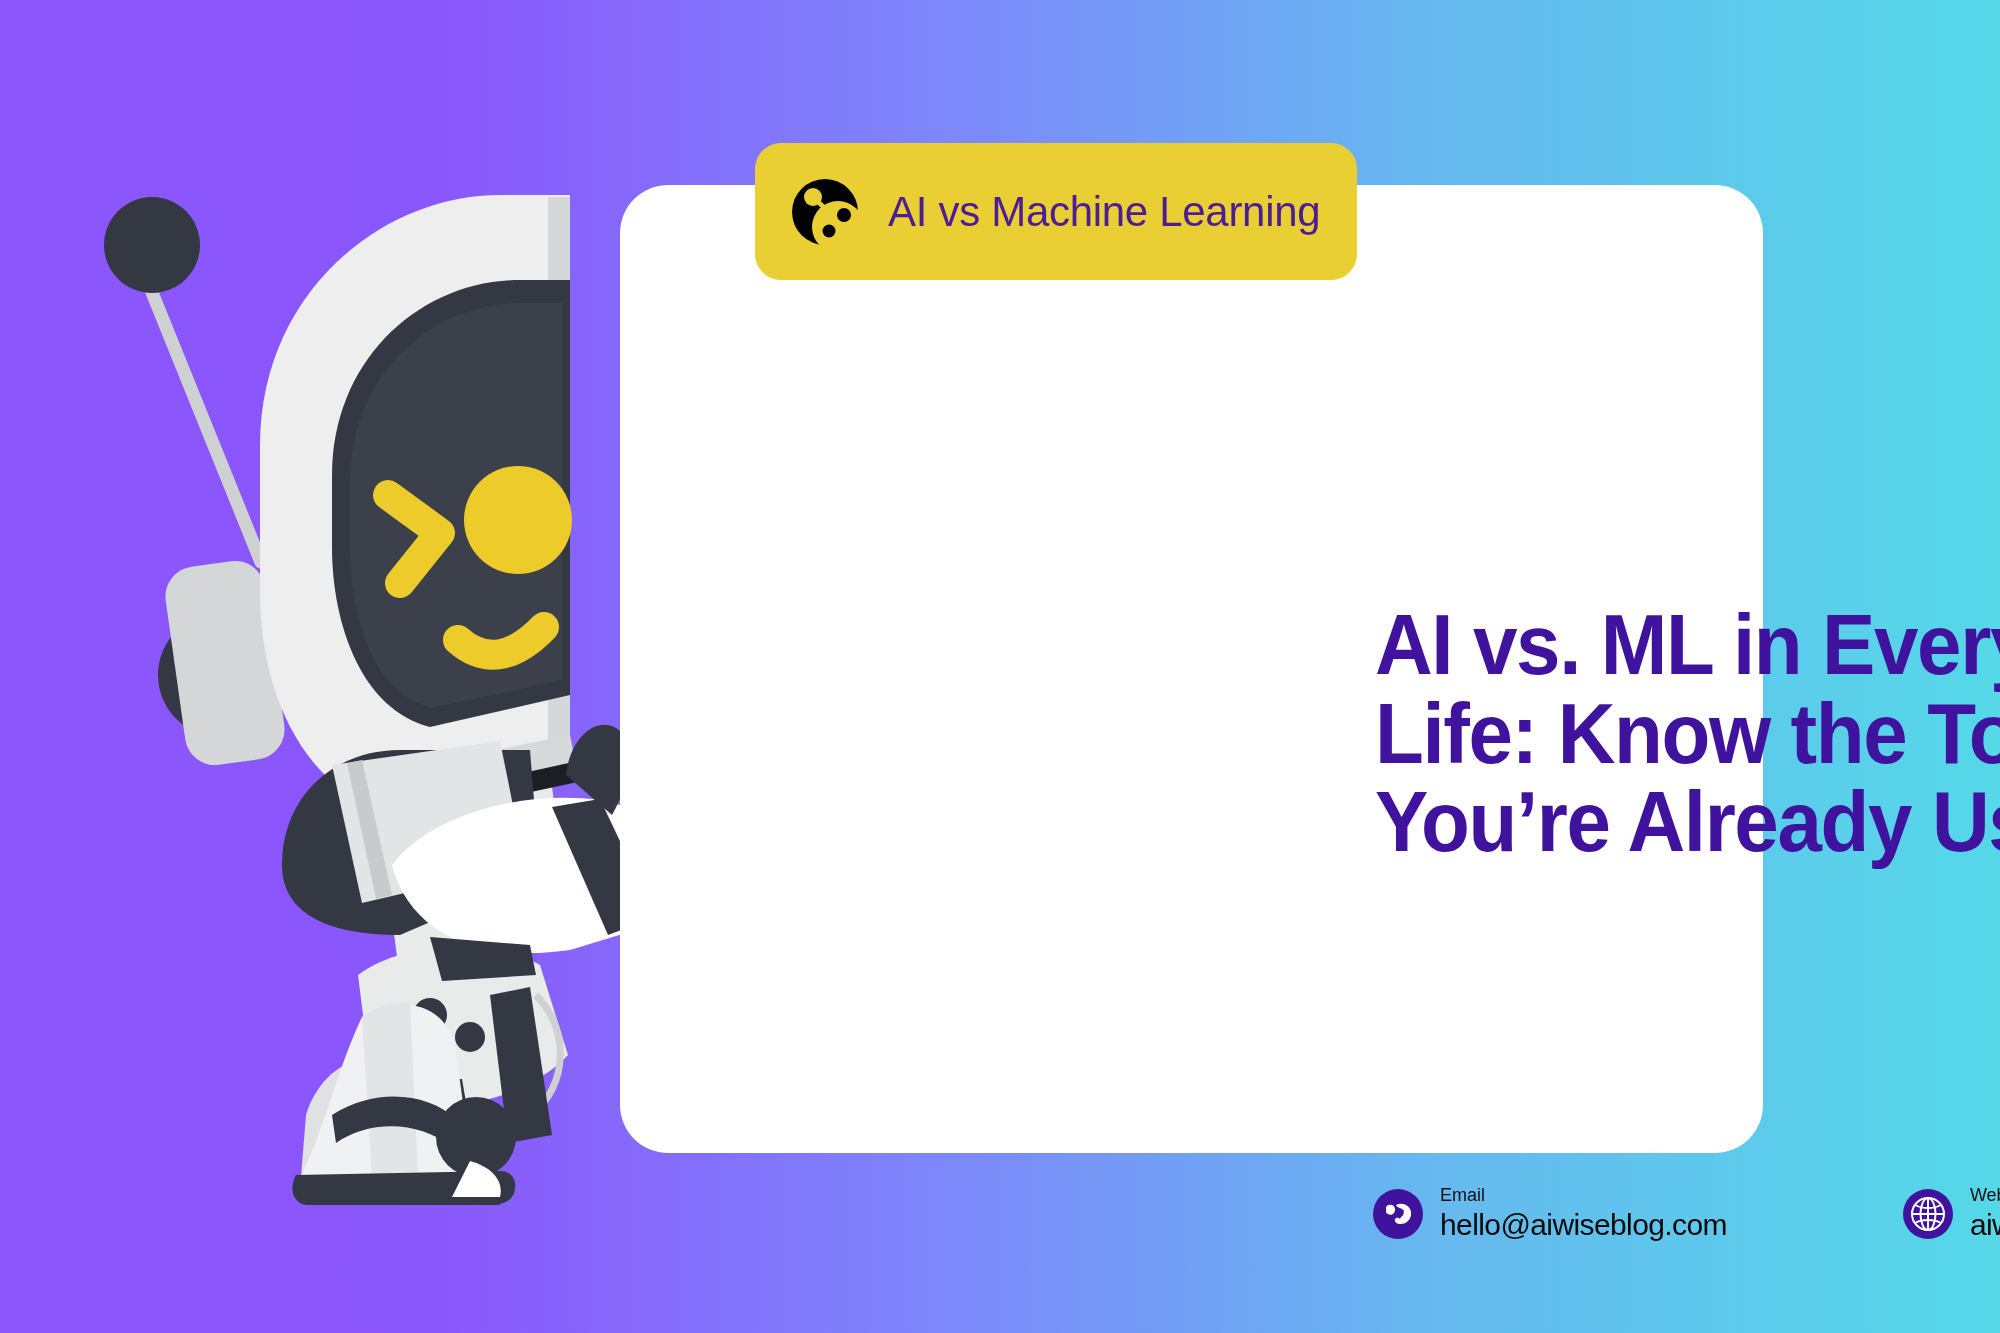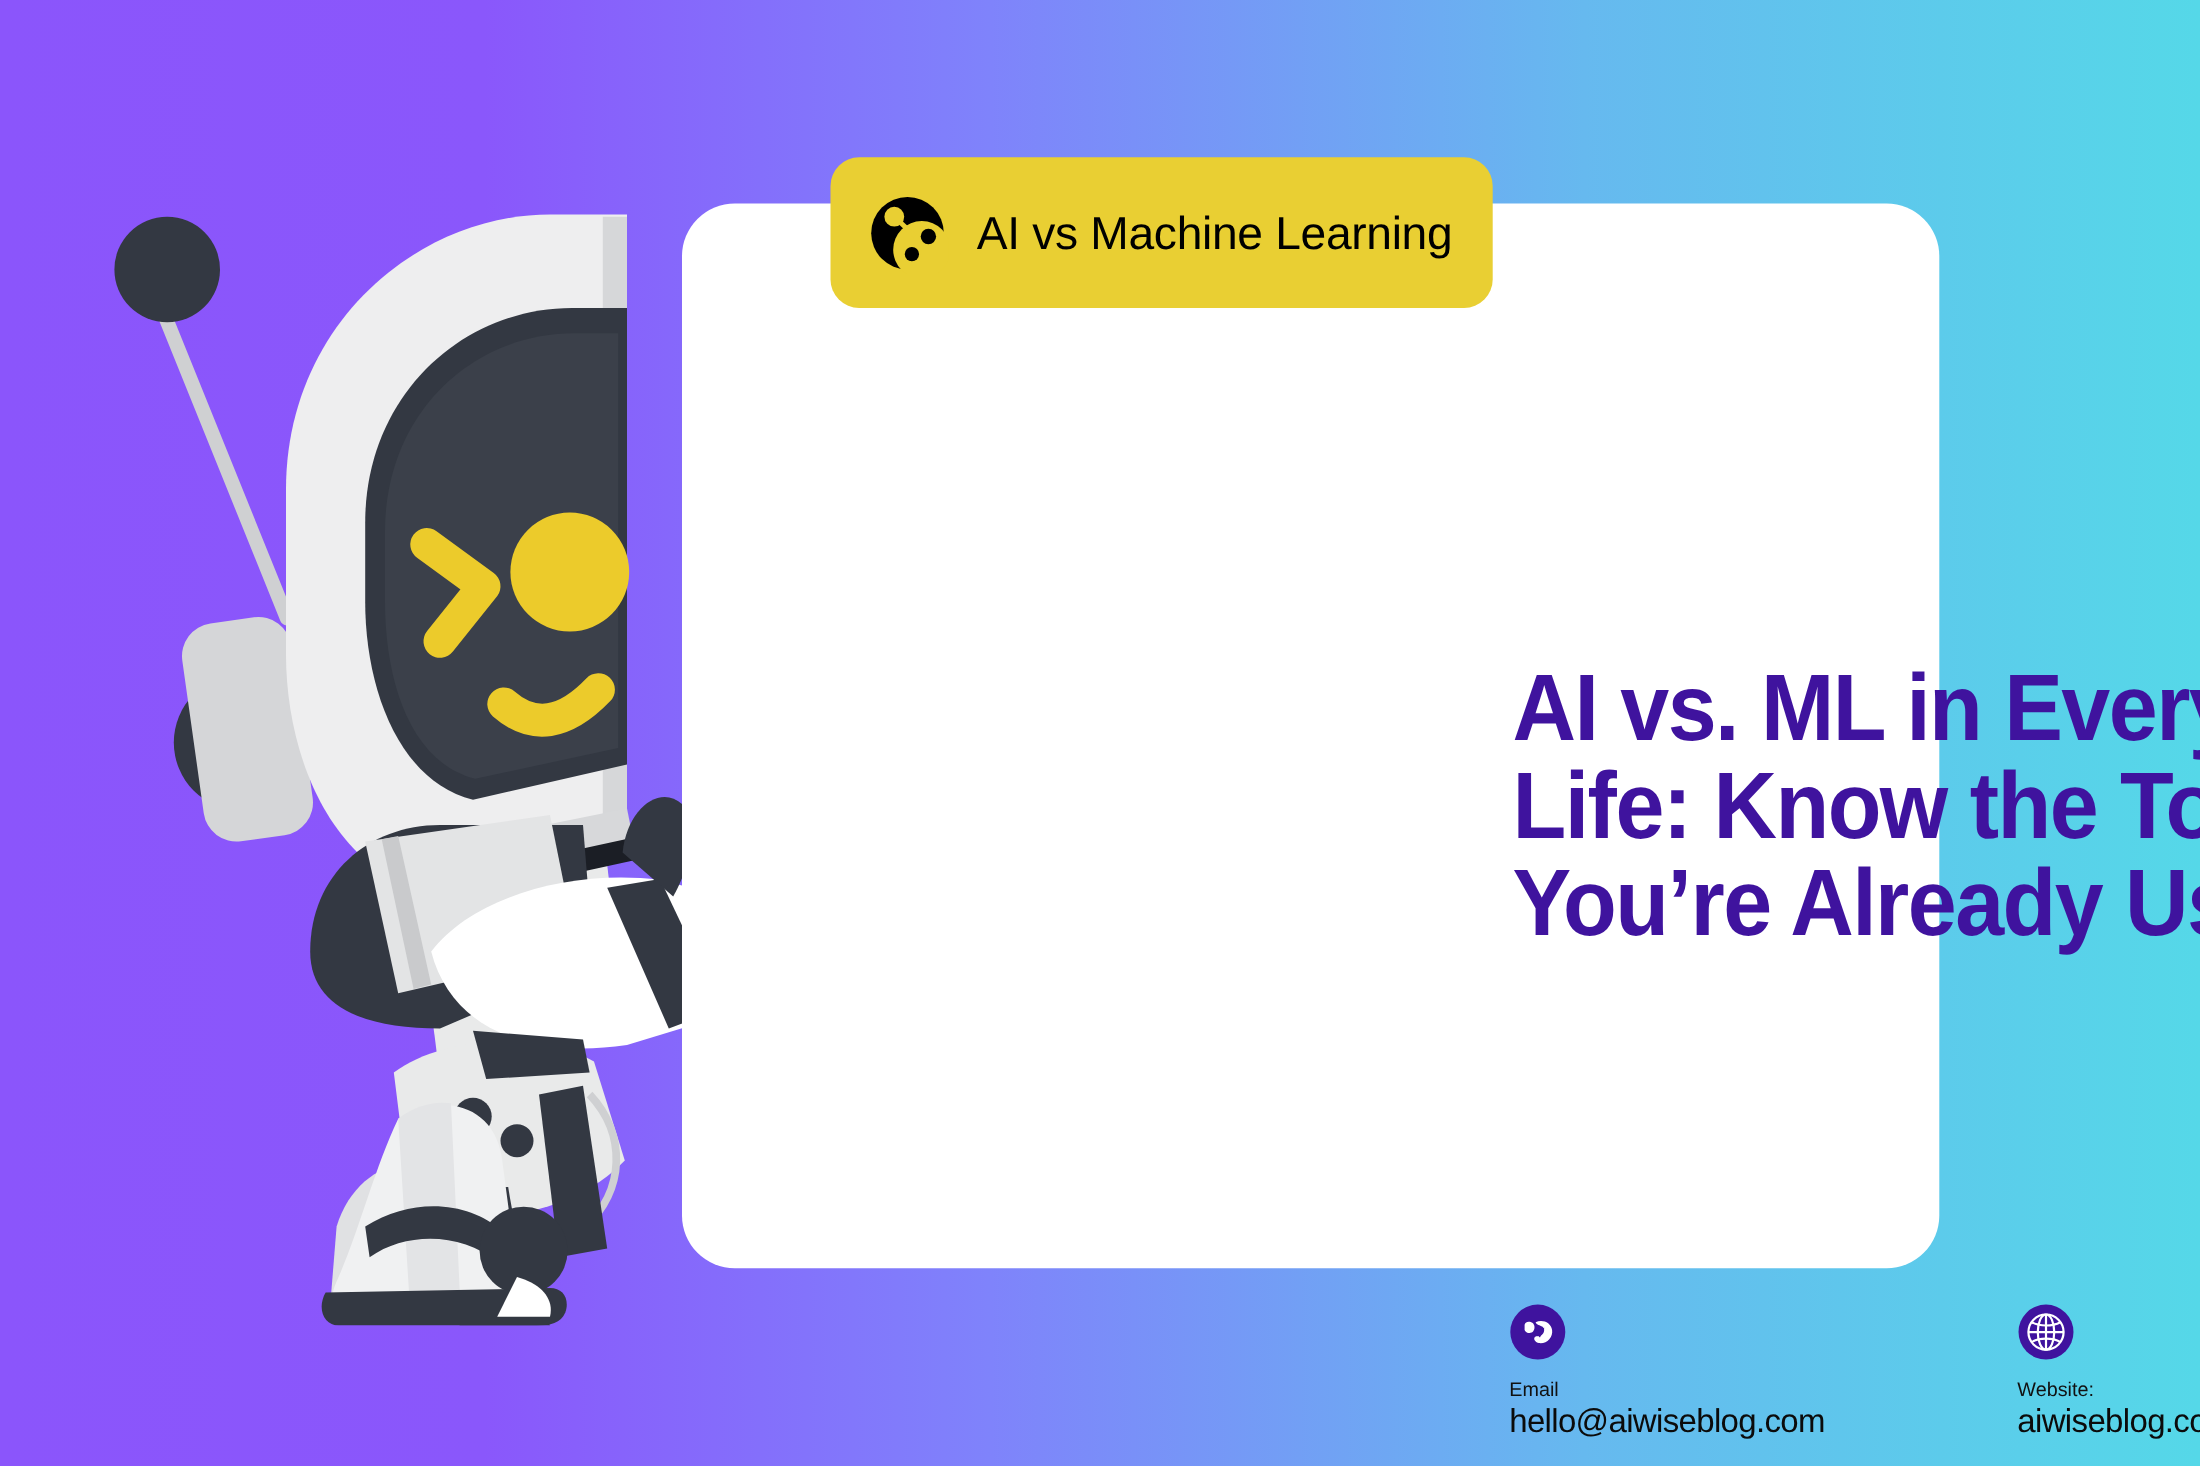--- a/index.html
+++ b/index.html
@@ -30,21 +30,21 @@
     left:755px; top:143px;
     width:602px; height:137px;
     background:#e9cf33;
     border-radius:26px;
     display:flex; align-items:center;
     padding-left:33px;
     gap:26px;
   }
   #badge-label {
     font-size:42px;
-    color:#000000;
+    color:#4c1d95;
     letter-spacing:-0.3px;
     white-space:nowrap;
   }
   .badge-logo { width:74px; height:74px; flex:0 0 74px; display:block; }
 
   
   #headline {
     position:absolute;
     left:755px; top:415px;
     width:930px;
@@ -59,21 +59,21 @@
   }
 
   
   #footer {
     position:absolute;
     left:752px; top:1000px;
     display:flex;
     align-items:flex-start;
     gap:175px;
   }
-  .contact { display:flex; align-items:flex-start; gap:16px;flex-direction:column; }
+  .contact { display:flex; align-items:center; gap:16px; }
   .contact-icon { width:52px; height:52px; flex:0 0 52px; display:block; }
   .contact-text { display:flex; flex-direction:column; gap:2px; }
   .contact-label {
     font-size:18px; color:#111; line-height:1.15;
   }
   .contact-value {
     font-size:30px; font-weight:normal; color:#0b0b0b;
     letter-spacing:-0.6px; line-height:1.15;
     white-space:nowrap;
   }

